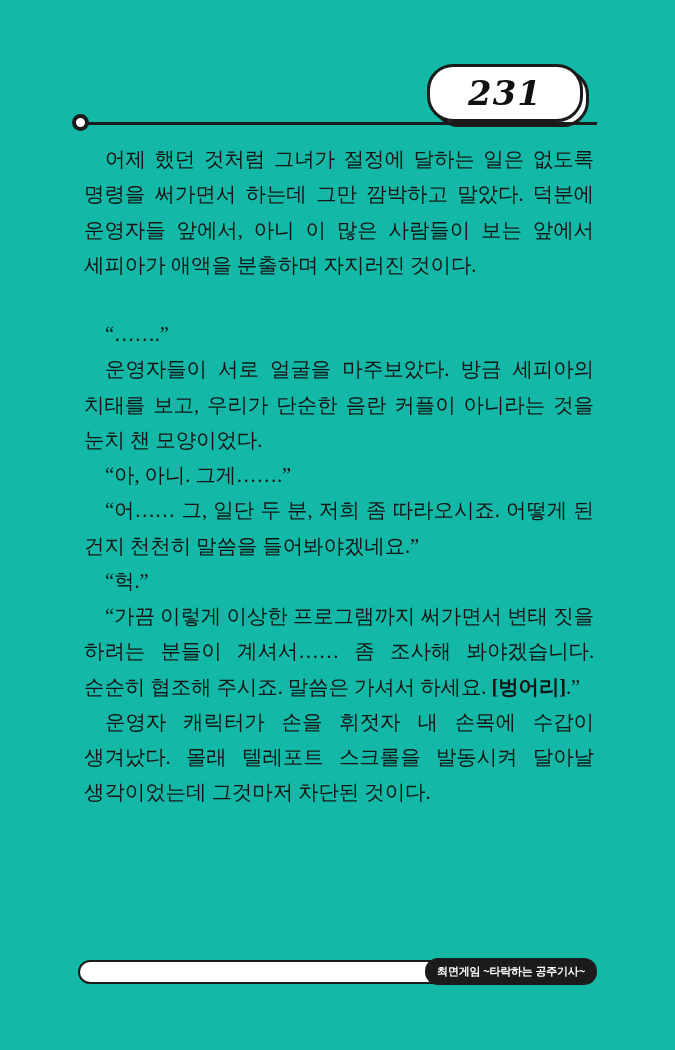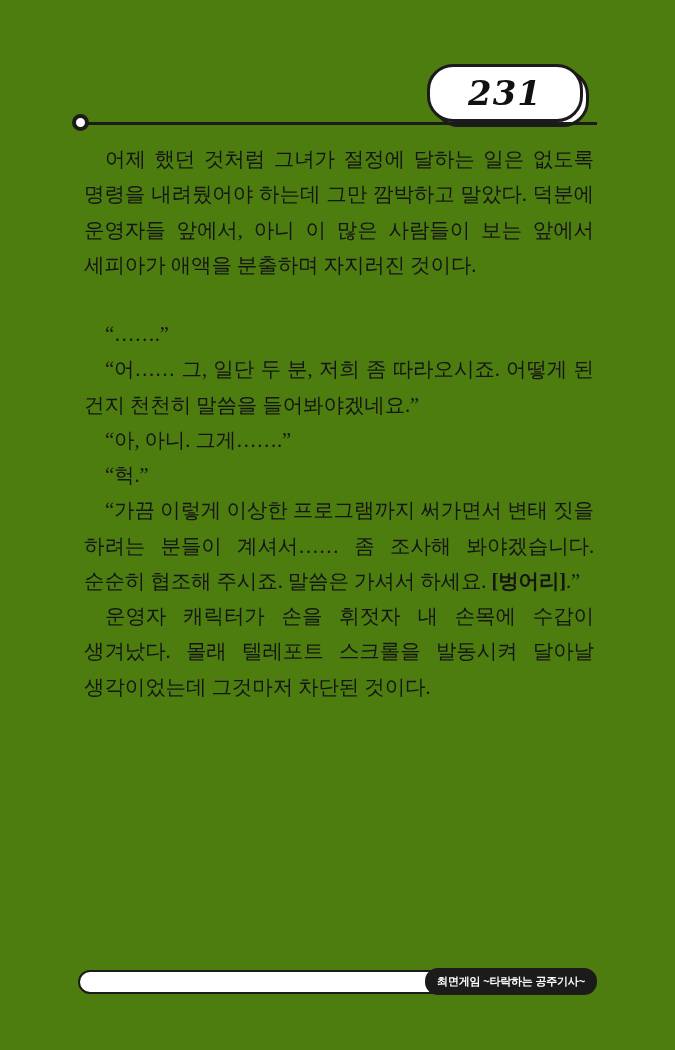--- a/index.html
+++ b/index.html
@@ -12,21 +12,21 @@
     background: #ffffff;
     font-family: "Liberation Serif", "DejaVu Serif", serif;
     color: #151515;
     position: relative;
     overflow: hidden;
   }
 
   .page {
     position: absolute;
     inset: 0;
-    background: #4d7c0f;
+    background: #14b8a6;
   }
 
   
   .header {
     position: absolute;
     top: 58px;
     left: 0;
     right: 0;
     height: 80px;
   }
@@ -105,21 +105,21 @@
     text-indent: 21px;
   }
   .gap-lg { height: 34px; }
   .bold { font-weight: bold; }
 
   
   .footer {
     position: absolute;
     left: 78px;
     right: 78px;
-    bottom: 54px;
+    bottom: 64px;
     height: 26px;
   }
   .footer-bar {
     position: absolute;
     left: 0;
     top: 0;
     width: 355px;
     height: 24px;
     border: 2px solid #1b1b1b;
     border-radius: 12px 0 0 12px;
@@ -164,25 +164,26 @@
   <div class="header">
     <div class="header-rule"></div>
     <div class="header-dot"></div>
     <div class="page-number-box shadow"></div>
     <div class="page-number-box front">
       <span class="page-number">231</span>
     </div>
   </div>
 
   <div class="content">
-    <p class="para indent"><span>어제 했던 것처럼 그녀가 절정에 달하는 일은 없도록 명령을 내려뒀어야 하는데 그만 깜박하고 말았다. 덕분에 운영자들 앞에서, 아니 이 많은 사람들이 보는 앞에서 세피아가 애액을 분출하며 자지러진 것이다.</span></p>
+    <p class="para indent"><span>어제 했던 것처럼 그녀가 절정에 달하는 일은 없도록 명령을 써가면서 하는데 그만 깜박하고 말았다. 덕분에 운영자들 앞에서, 아니 이 많은 사람들이 보는 앞에서 세피아가 애액을 분출하며 자지러진 것이다.</span></p>
     <div class="gap-lg"></div>
     <p class="para indent"><span>“…….”</span></p>
+    <p class="para indent"><span>운영자들이 서로 얼굴을 마주보았다. 방금 세피아의 치태를 보고, 우리가 단순한 음란 커플이 아니라는 것을 눈치 챈 모양이었다.</span></p>
+    <p class="para indent"><span>“아, 아니. 그게…….”</span></p>
     <p class="para indent"><span>“어…… 그, 일단 두 분, 저희 좀 따라오시죠. 어떻게 된 건지 천천히 말씀을 들어봐야겠네요.”</span></p>
-    <p class="para indent"><span>“아, 아니. 그게…….”</span></p>
     <p class="para indent"><span>“헉.”</span></p>
     <p class="para indent"><span>“가끔 이렇게 이상한 프로그램까지 써가면서 변태 짓을 하려는 분들이 계셔서…… 좀 조사해 봐야겠습니다. 순순히 협조해 주시죠. 말씀은 가셔서 하세요. </span><span class="bold">[벙어리]</span><span>.”</span></p>
     <p class="para indent"><span>운영자 캐릭터가 손을 휘젓자 내 손목에 수갑이 생겨났다. 몰래 텔레포트 스크롤을 발동시켜 달아날 생각이었는데 그것마저 차단된 것이다.</span></p>
   </div>
 
   <div class="footer">
     <div class="footer-bar"></div>
     <div class="footer-notch"></div>
     <div class="footer-tab">
       <span class="footer-tab-text">최면게임 ~타락하는 공주기사~</span>

